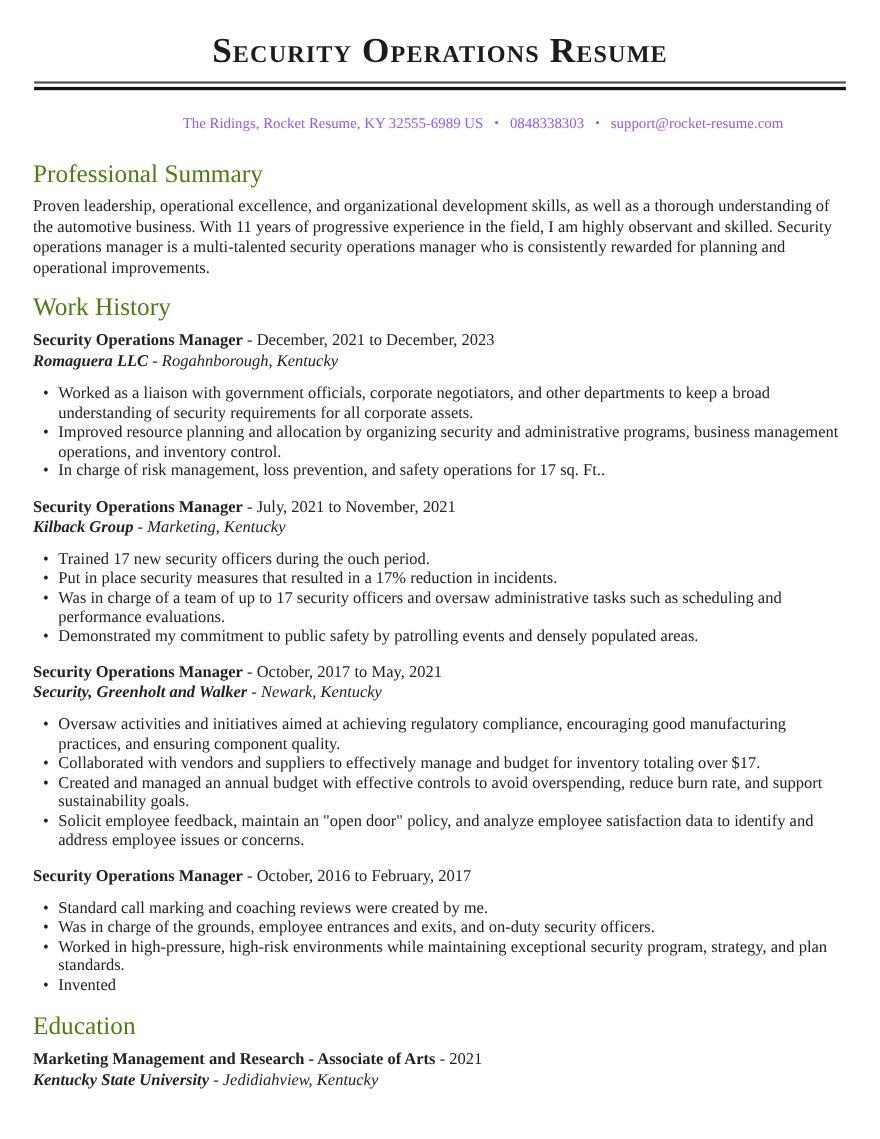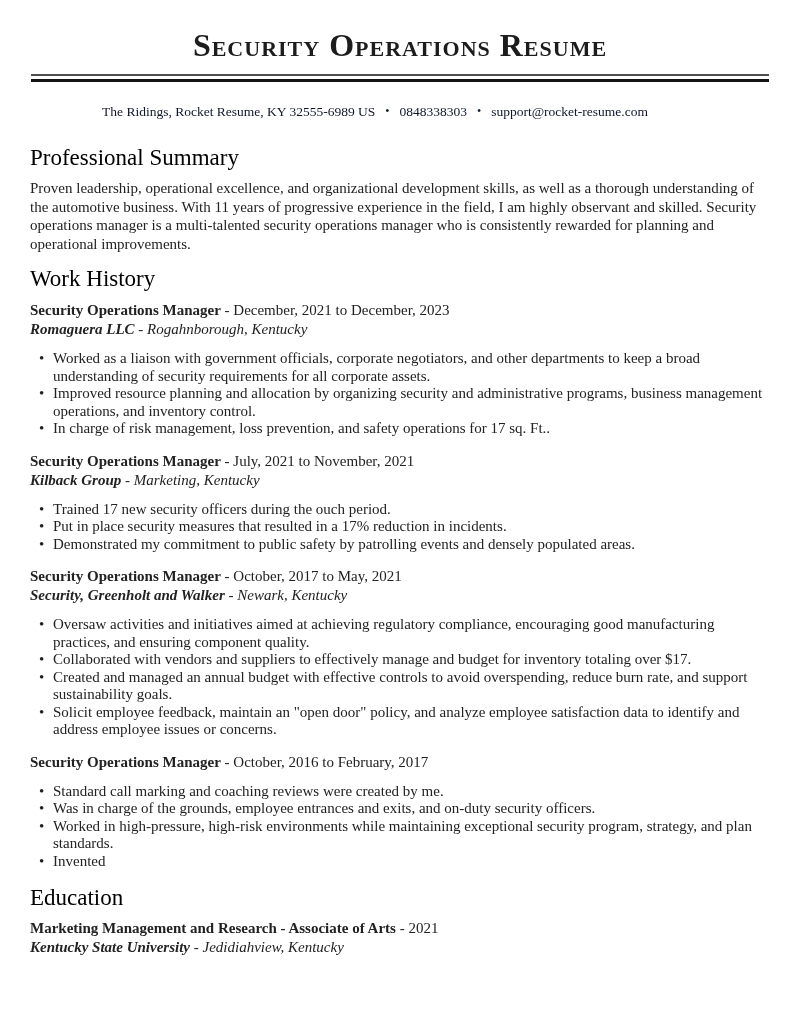--- a/index.html
+++ b/index.html
@@ -11,27 +11,27 @@
   h1.resume-title {
     margin: 0; padding-top: 26px; text-align: center;
     font-variant: small-caps; font-weight: bold; font-size: 32px;
     line-height: 1.2; letter-spacing: 1px; color: #1c1c1c;
   }
   .double-rule {
     margin: 10px 31px 0 31px; height: 3px;
     border-top: 2px solid #4f4f4f; border-bottom: 3px solid #141414;
   }
   .contact-line {
-    margin-top: 21px; width: 712px; text-align: center;
-    font-size: 13.5px; line-height: 17px; color: #0f172a; padding-left: 19px;
+    margin-top: 21px; width: 712px; text-align: right;
+    font-size: 13.5px; line-height: 17px; color: #8b5cf6;
   }
   .bullet-sep { display: inline-block; margin: 0 10px; font-size: 12px; vertical-align: 1px; }
   
   section { margin: 0 30px; }
-  h2 { font-weight: normal; font-size: 23px; line-height: 27px; margin: 0; color: #000000; }
+  h2 { font-weight: normal; font-size: 23px; line-height: 27px; margin: 0; color: #4d7c0f; }
   .summary-h { margin: 24px 0 8px 0; }
   .wh-h { margin: 12px 0 9px 0; }
   .edu-h { margin: 14px 0 8px 0; }
   .summary-text { margin: 0; font-size: 15px; line-height: 18.5px; }
   
   .line { margin: 0; font-size: 15px; line-height: 19px; }
   .b { font-weight: bold; }
   .bi { font-weight: bold; font-style: italic; }
   .i { font-style: italic; }
   .dash { white-space: pre; }
@@ -77,20 +77,21 @@
             <li>In charge of risk management, loss prevention, and safety operations for 17 sq. Ft..</li>
           </ul>
   </div>
 
   <div class="job">
     <p class="line"><span class="b">Security Operations Manager</span><span class="dash"> - </span><span>July, 2021 to November, 2021</span></p>
     <p class="line"><span class="bi">Kilback Group</span><span class="dash i"> - </span><span class="i">Marketing, Kentucky</span></p>
     <ul>
             <li>Trained 17 new security officers during the ouch period.</li>
             <li>Put in place security measures that resulted in a 17% reduction in incidents.</li>
+            <li>Was in charge of a team of up to 17 security officers and oversaw administrative tasks such as scheduling and performance evaluations.</li>
             <li>Demonstrated my commitment to public safety by patrolling events and densely populated areas.</li>
           </ul>
   </div>
 
   <div class="job">
     <p class="line"><span class="b">Security Operations Manager</span><span class="dash"> - </span><span>October, 2017 to May, 2021</span></p>
     <p class="line"><span class="bi">Security, Greenholt and Walker</span><span class="dash i"> - </span><span class="i">Newark, Kentucky</span></p>
     <ul>
             <li>Oversaw activities and initiatives aimed at achieving regulatory compliance, encouraging good manufacturing practices, and ensuring component quality.</li>
             <li>Collaborated with vendors and suppliers to effectively manage and budget for inventory totaling over $17.</li>

